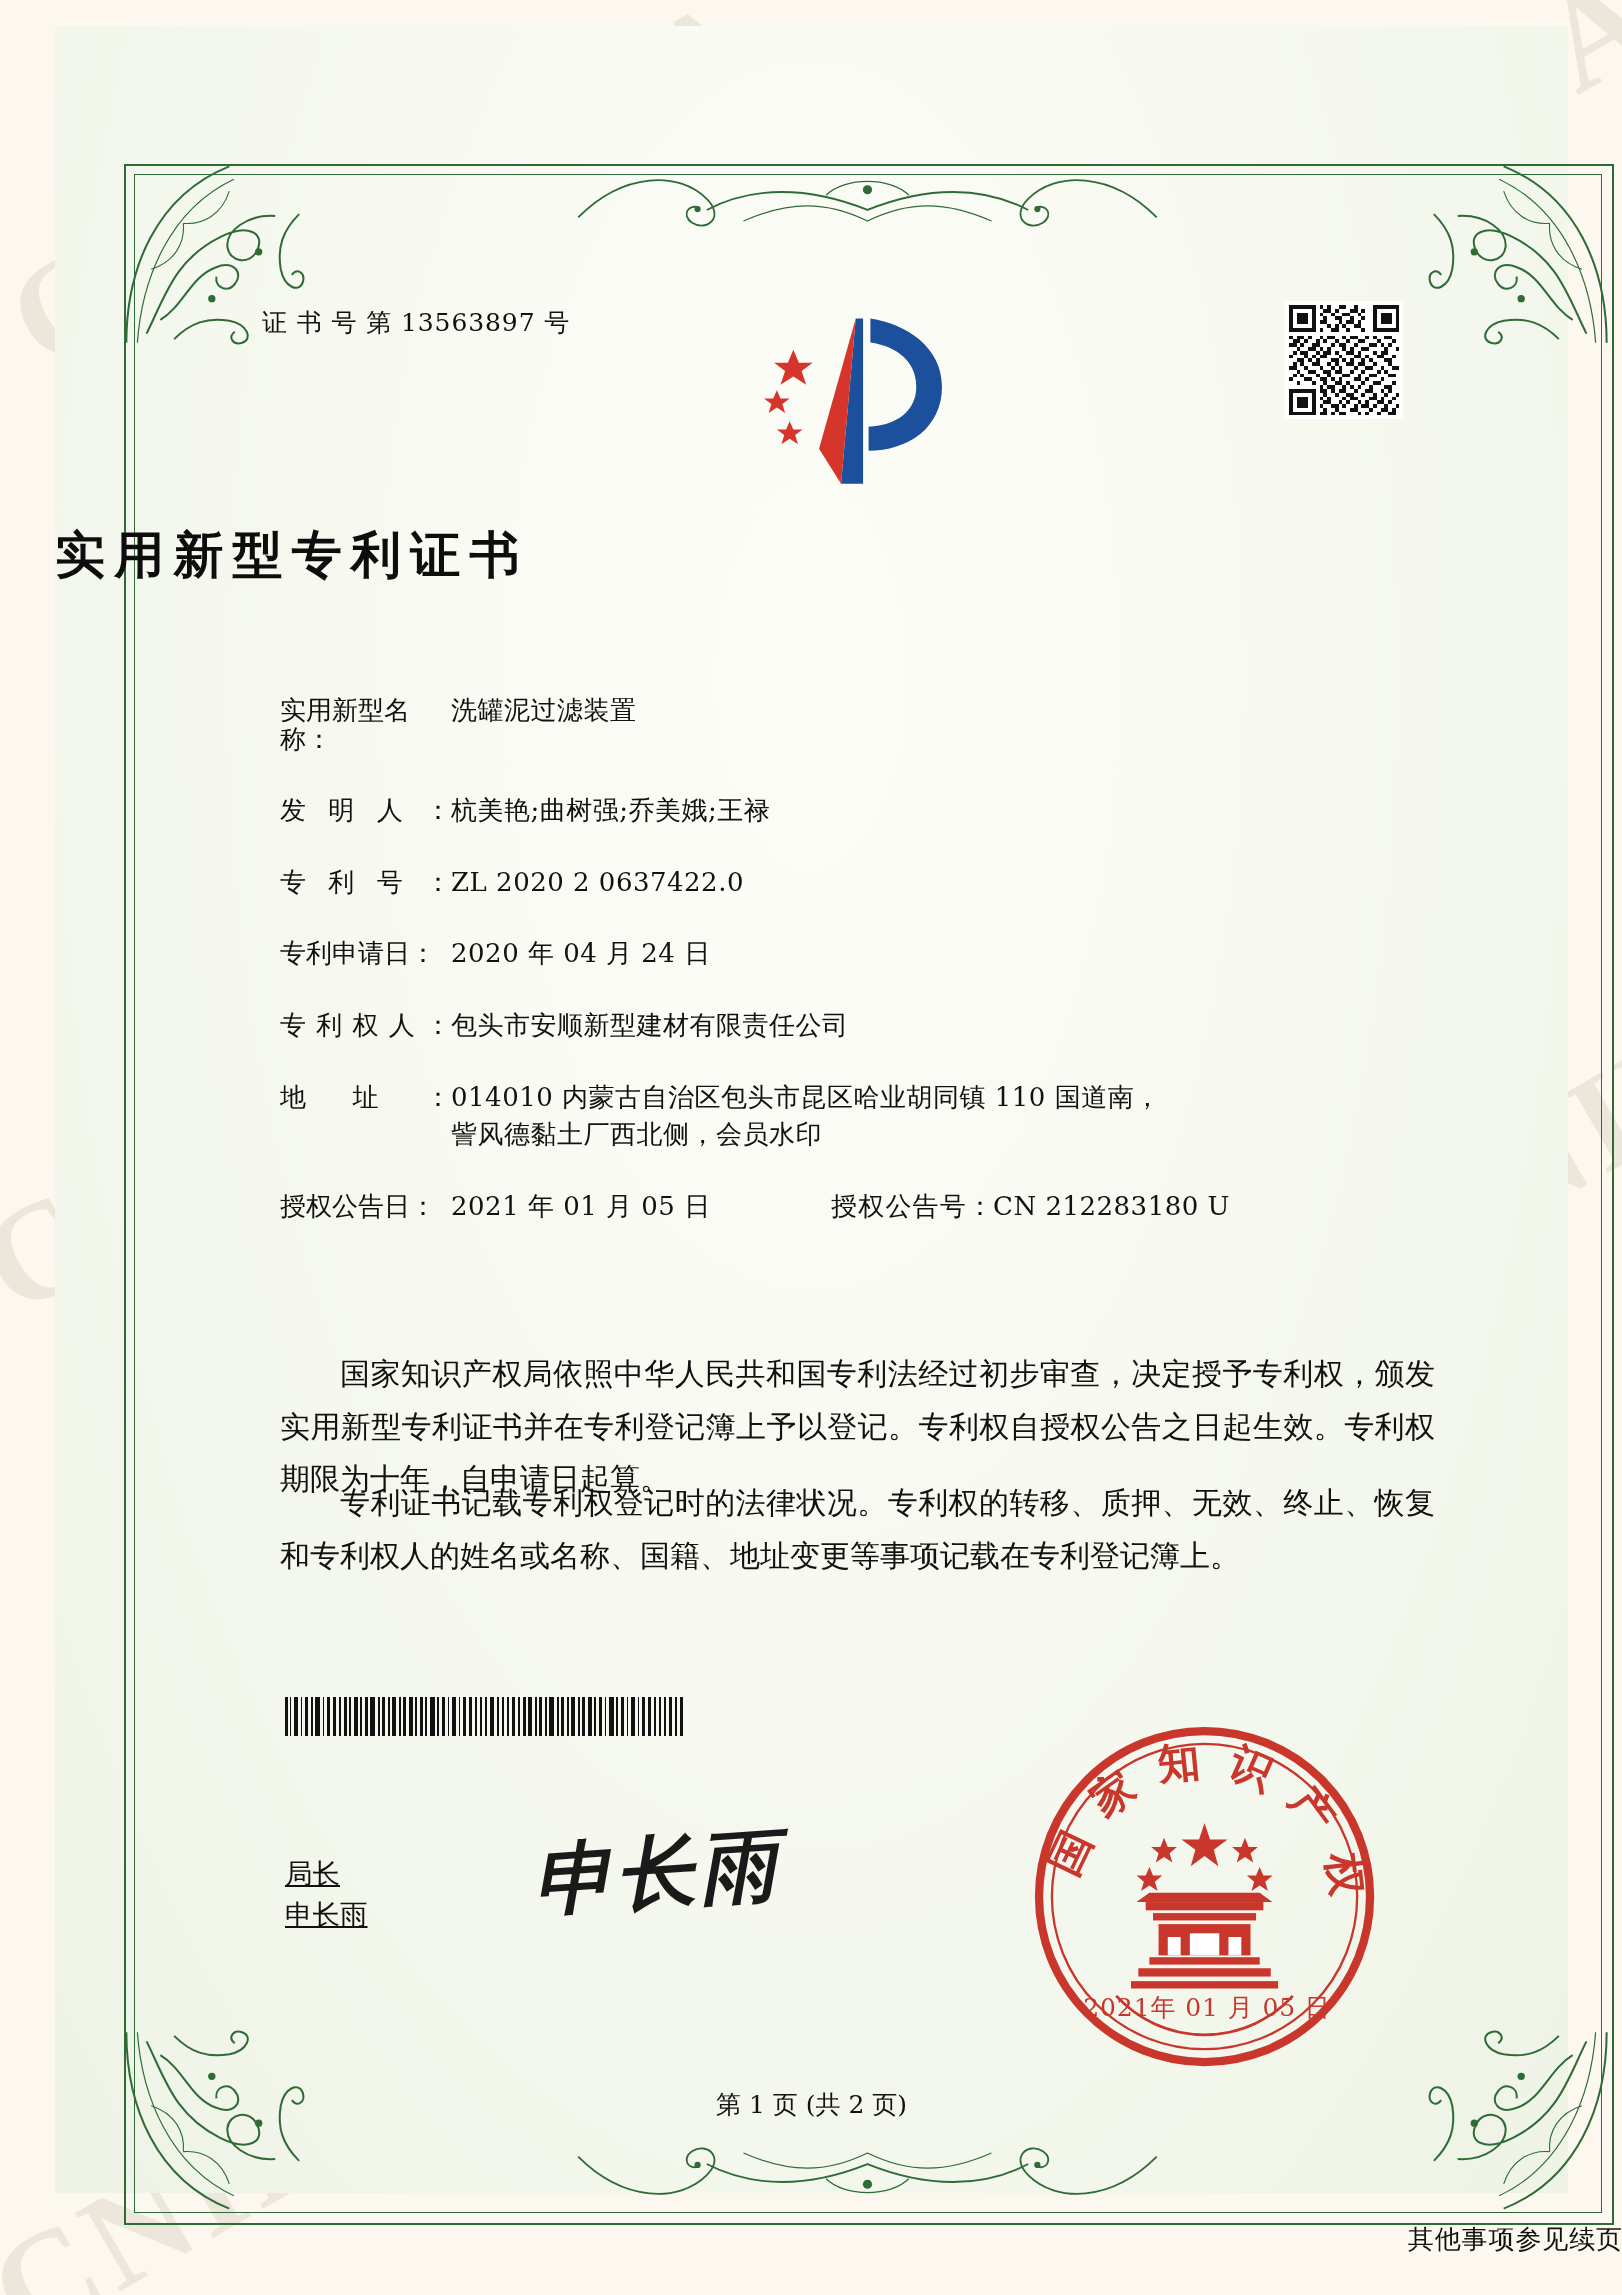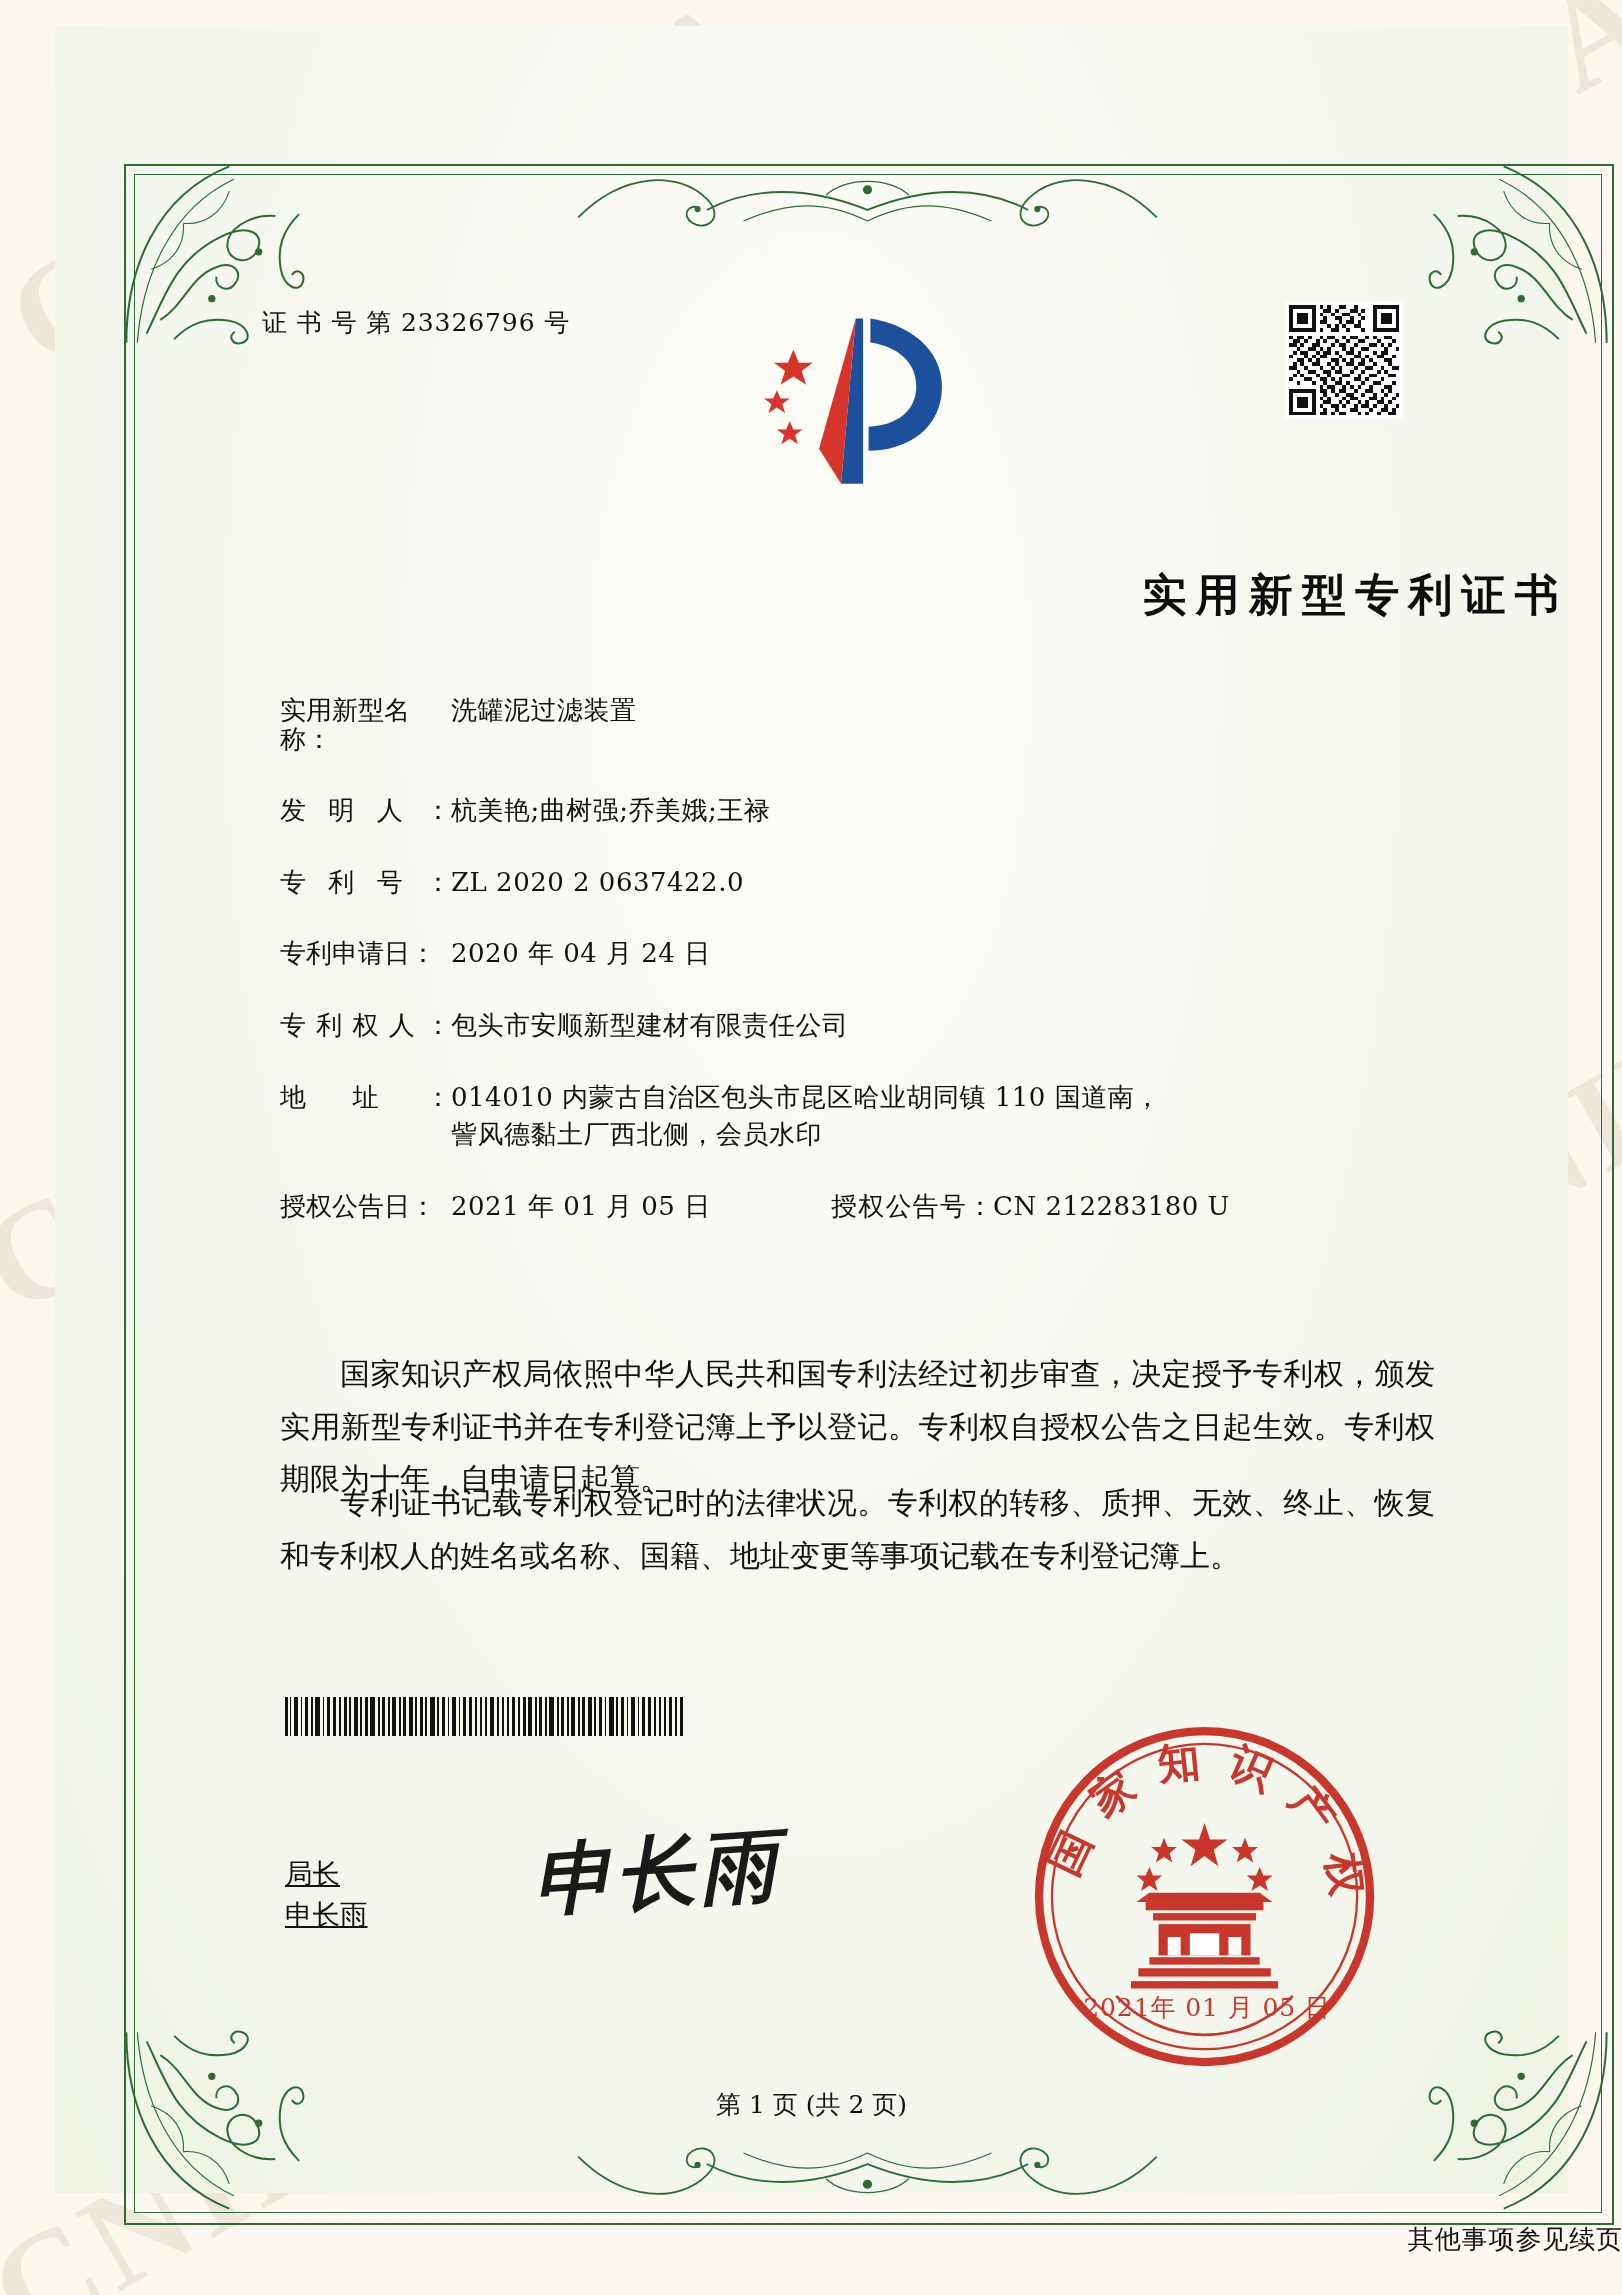--- a/index.html
+++ b/index.html
@@ -60,24 +60,23 @@
   .qr{
     position:absolute;right:165px;top:275px;width:118px;height:118px;
     background:#fff;padding:3.7px;box-sizing:border-box;
   }
   .qr svg{display:block;width:100%;height:100%;}
 
   .logo{position:absolute;left:698px;top:285px;width:211px;height:184px;}
   .logo svg{width:100%;height:100%;display:block;}
 
   .title{
-    position:absolute;left:0;right:0;top:496px;text-align:right;
-    font-size:44px;font-weight:bold;letter-spacing:9.2px;color:#0d0d0d;
+    position:absolute;left:0;right:0;top:496px;text-align:left;
+    font-size:50px;font-weight:bold;letter-spacing:9.2px;color:#0d0d0d;
     font-family:"DejaVu Serif","Liberation Serif",serif;
-    margin-top:44px;
   }
 
   
   .fields{position:absolute;left:225px;top:670px;width:1148px;font-size:26px;color:#111;line-height:1.1;}
   .row{display:flex;align-items:flex-start;margin-bottom:43px;}
   .lbl{width:171px;flex:none;letter-spacing:0px;}
   .lbl.spread{display:flex;justify-content:space-between;}
   .val{flex:1;letter-spacing:0.5px;}
   .val2{margin-top:9.2px;display:block;}
 
@@ -220,21 +219,21 @@
       <path d="M640 70 C590 20 530 20 500 50 C480 70 500 86 516 76 C528 68 520 54 508 60"></path>
       <path d="M150 62 C200 36 260 36 325 62 C390 36 450 36 500 62"></path>
       <path d="M190 74 C240 52 280 52 325 74 C370 52 410 52 460 74" stroke-width="1.3"></path>
       <path d="M280 46 C300 26 350 26 370 46" stroke-width="1.3"></path>
       <circle cx="325" cy="40" r="5" fill="#2f6b36" stroke="none"></circle>
       <circle cx="140" cy="61" r="3.4" fill="#2f6b36" stroke="none"></circle>
       <circle cx="510" cy="61" r="3.4" fill="#2f6b36" stroke="none"></circle>
     </svg>
   </div>
 
-  <div class="cert-no">证 书 号 第 23326796 号</div>
+  <div class="cert-no">证 书 号 第 13563897 号</div>
 
   <div class="qr">
     <svg viewBox="0 0 29 29" shape-rendering="crispEdges">
       <rect width="29" height="29" fill="#fff"></rect>
       <g fill="#111">
         <rect x="0" y="0" width="7" height="1"></rect>
           <rect x="0" y="6" width="7" height="1"></rect>
         <rect x="0" y="0" width="1" height="7"></rect>
           <rect x="6" y="0" width="1" height="7"></rect>
         <rect x="2" y="2" width="3" height="3"></rect>

